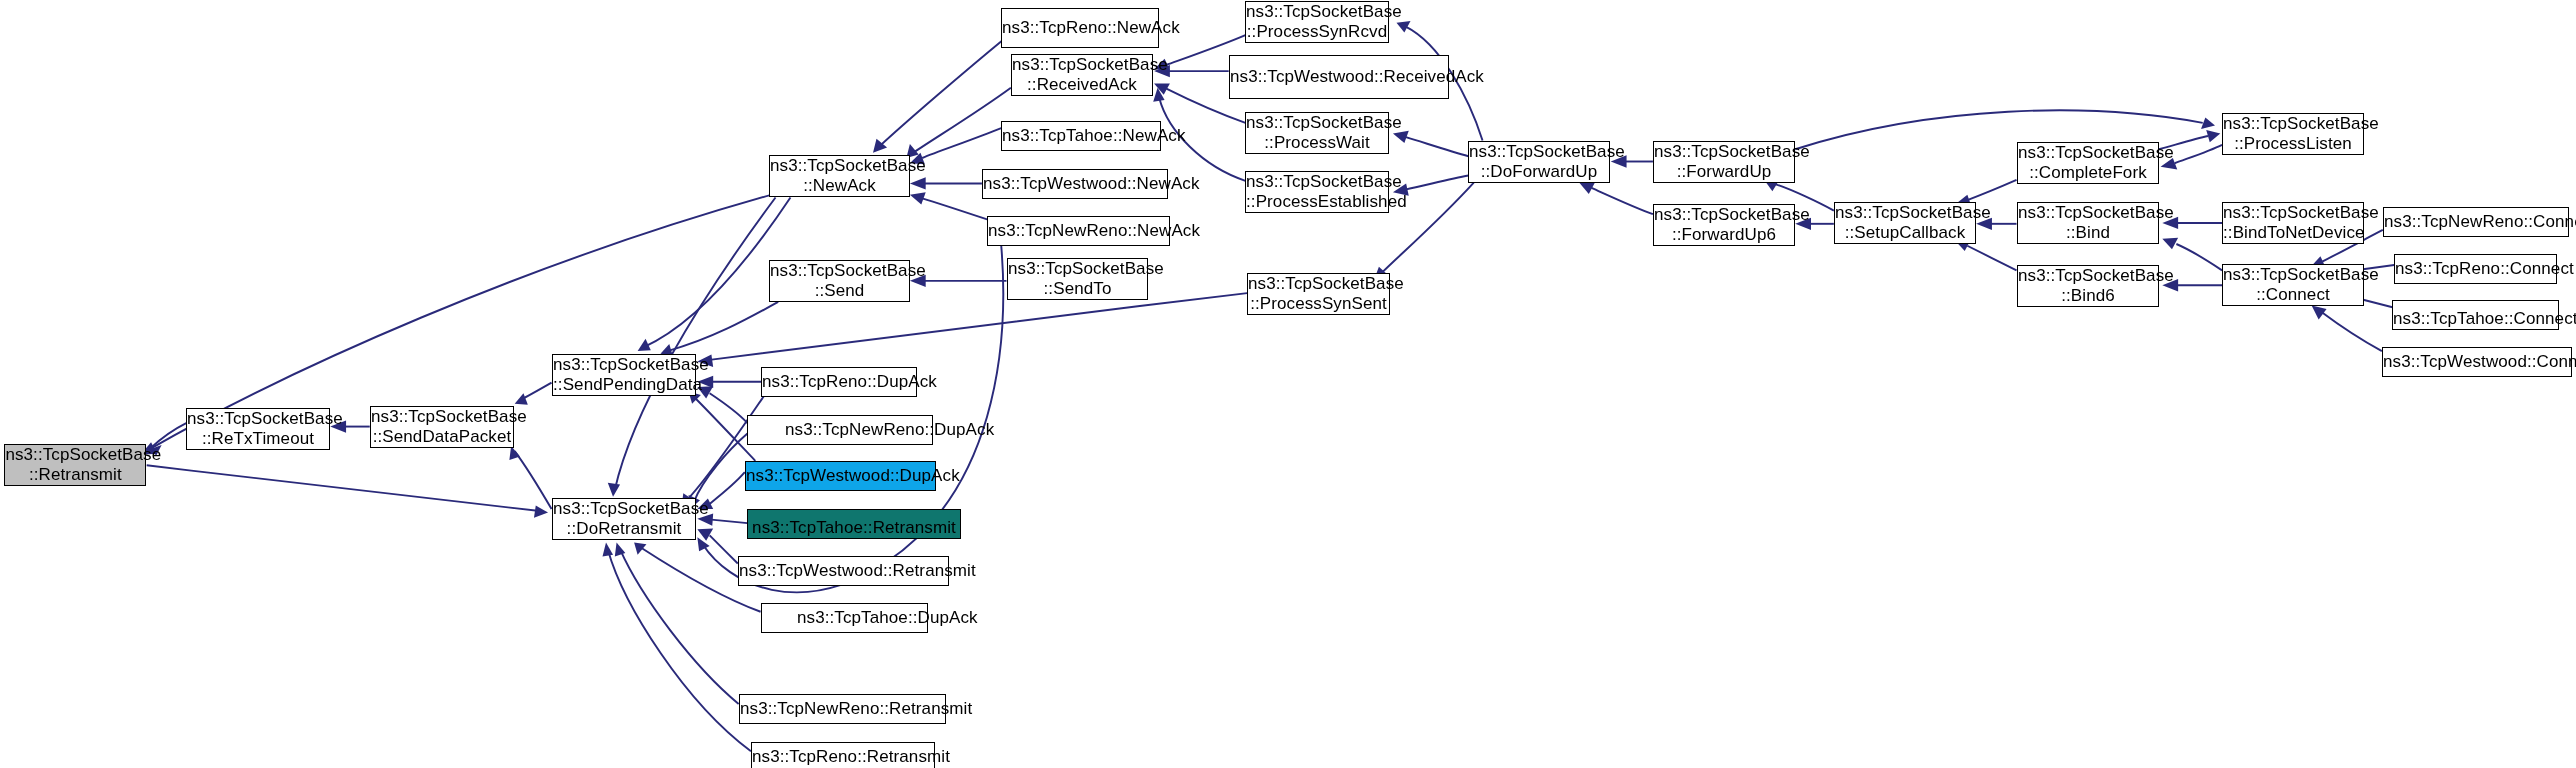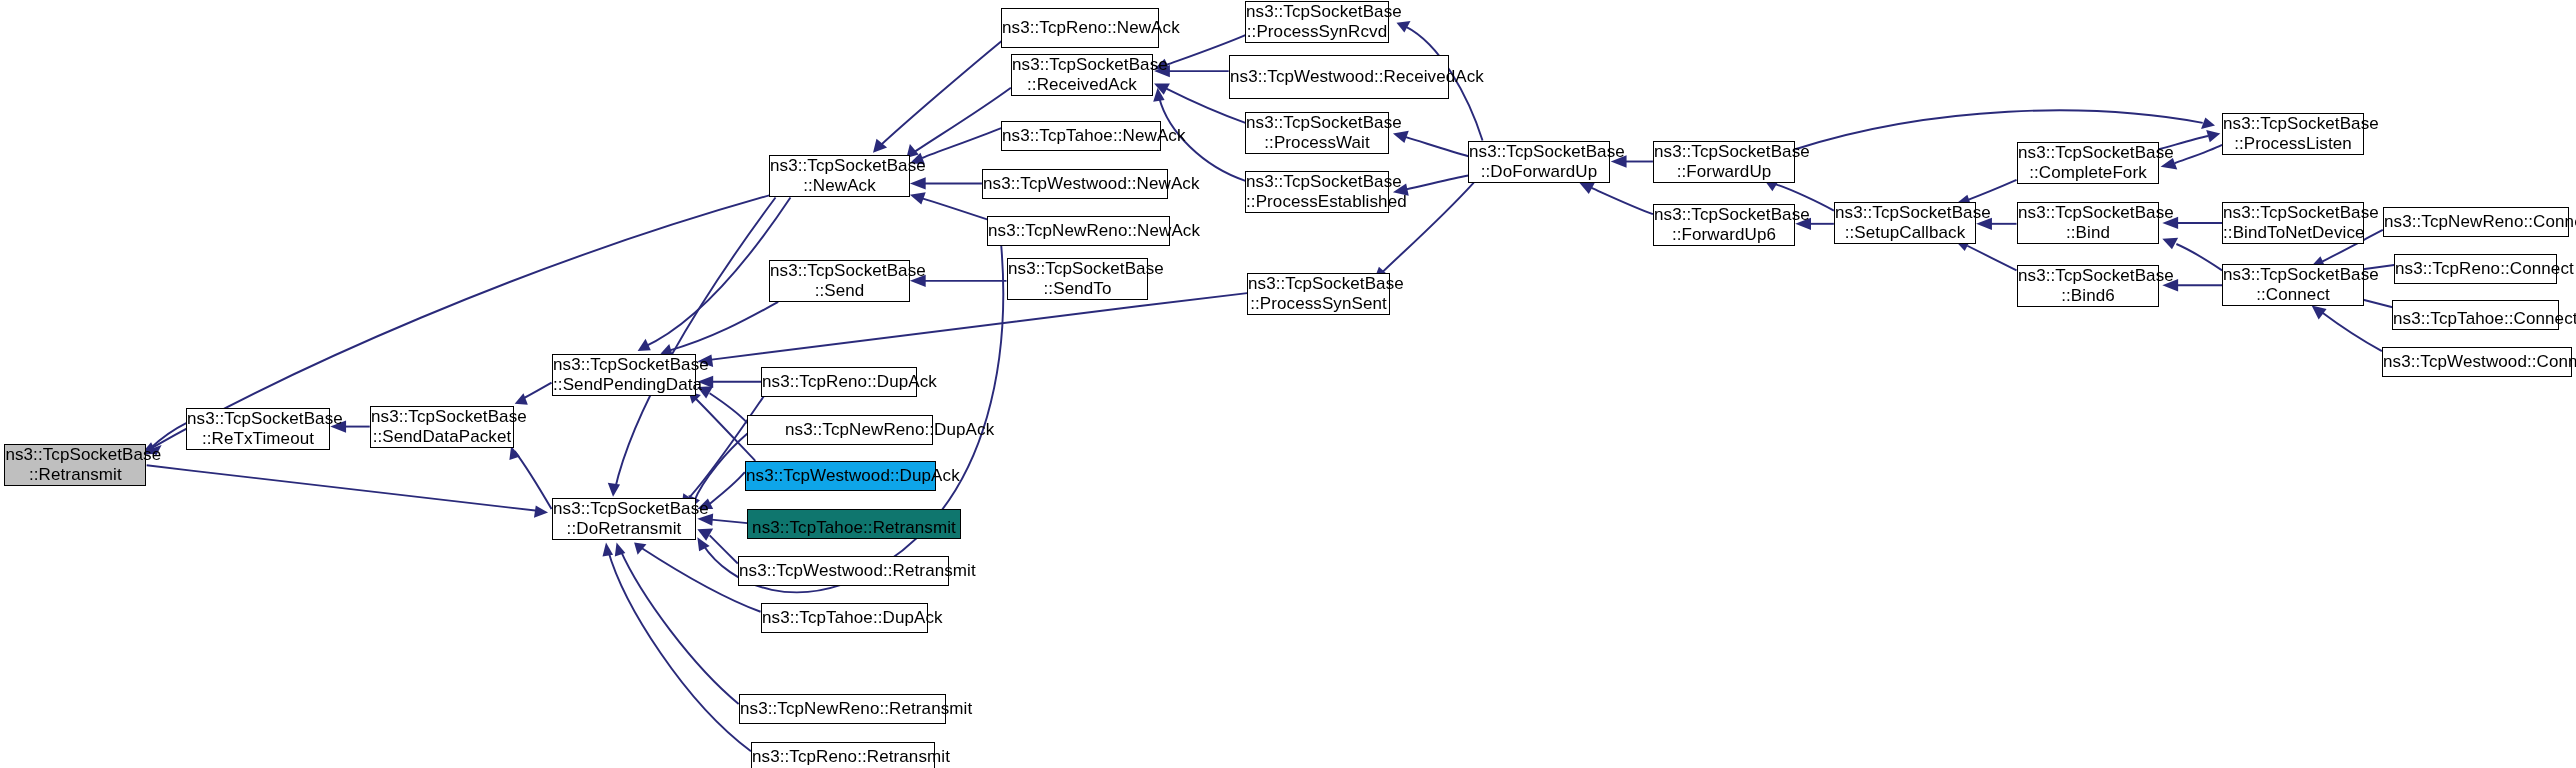--- a/index.html
+++ b/index.html
@@ -288,21 +288,21 @@
       <div class="gnode" style="left: 370px; top: 406px; width: 144px; height: 42px; border-color: rgb(0, 0, 0); background: rgb(255, 255, 255);"><span class="l1">ns3::TcpSocketBase</span><span class="l2">::SendDataPacket</span></div>
       <div class="gnode" style="left: 552px; top: 354px; width: 144px; height: 42px; border-color: rgb(0, 0, 0); background: rgb(255, 255, 255);"><span class="l1">ns3::TcpSocketBase</span><span class="l2">::SendPendingData</span></div>
       <div class="gnode" style="left: 552px; top: 498px; width: 144px; height: 42px; border-color: rgb(0, 0, 0); background: rgb(255, 255, 255);"><span class="l1">ns3::TcpSocketBase</span><span class="l2">::DoRetransmit</span></div>
       <div class="gnode" style="left: 769px; top: 155px; width: 141px; height: 42px; border-color: rgb(0, 0, 0); background: rgb(255, 255, 255);"><span class="l1">ns3::TcpSocketBase</span><span class="l2">::NewAck</span></div>
       <div class="gnode" style="left: 769px; top: 260px; width: 141px; height: 42px; border-color: rgb(0, 0, 0); background: rgb(255, 255, 255);"><span class="l1">ns3::TcpSocketBase</span><span class="l2">::Send</span></div>
       <div class="gnode" style="left: 761px; top: 367px; width: 156px; height: 30px; border-color: rgb(0, 0, 0); background: rgb(255, 255, 255);"><span class="l1">ns3::TcpReno::DupAck</span></div>
       <div class="gnode" style="left: 747px; top: 415px; width: 186px; height: 30px; border-color: rgb(0, 0, 0); background: rgb(255, 255, 255); padding-left: 37px;"><span class="l1">ns3::TcpNewReno::DupAck</span></div>
       <div class="gnode" style="left: 745px; top: 461px; width: 191px; height: 30px; border-color: rgb(0, 0, 0); background: #0ea5e9;"><span class="l1">ns3::TcpWestwood::DupAck</span></div>
       <div class="gnode" style="left: 747px; top: 509px; width: 214px; height: 30px; border-color: rgb(0, 0, 0); background: #0f766e; justify-content: flex-end;"><span class="l1">ns3::TcpTahoe::Retransmit</span></div>
       <div class="gnode" style="left: 738px; top: 556px; width: 211px; height: 30px; border-color: rgb(0, 0, 0); background: rgb(255, 255, 255);"><span class="l1">ns3::TcpWestwood::Retransmit</span></div>
-      <div class="gnode" style="left: 761px; top: 603px; width: 167px; height: 30px; border-color: rgb(0, 0, 0); background: rgb(255, 255, 255);"><span class="l1">ns3::TcpTahoe::DupAck</span></div>
+      <div class="gnode" style="left: 761px; top: 603px; width: 167px; height: 30px; border-color: rgb(0, 0, 0); background: rgb(255, 255, 255); padding-left: 35px;"><span class="l1">ns3::TcpTahoe::DupAck</span></div>
       <div class="gnode" style="left: 739px; top: 694px; width: 207px; height: 30px; border-color: rgb(0, 0, 0); background: rgb(255, 255, 255);"><span class="l1">ns3::TcpNewReno::Retransmit</span></div>
       <div class="gnode" style="left: 751px; top: 742px; width: 184px; height: 30px; border-color: rgb(0, 0, 0); background: rgb(255, 255, 255);"><span class="l1">ns3::TcpReno::Retransmit</span></div>
       <div class="gnode" style="left: 1001px; top: 8px; width: 158px; height: 40px; border-color: rgb(0, 0, 0); background: rgb(255, 255, 255);"><span class="l1">ns3::TcpReno::NewAck</span></div>
       <div class="gnode" style="left: 1011px; top: 54px; width: 142px; height: 42px; border-color: rgb(0, 0, 0); background: rgb(255, 255, 255);"><span class="l1">ns3::TcpSocketBase</span><span class="l2">::ReceivedAck</span></div>
       <div class="gnode" style="left: 1001px; top: 121px; width: 160px; height: 30px; border-color: rgb(0, 0, 0); background: rgb(255, 255, 255);"><span class="l1">ns3::TcpTahoe::NewAck</span></div>
       <div class="gnode" style="left: 982px; top: 169px; width: 186px; height: 30px; border-color: rgb(0, 0, 0); background: rgb(255, 255, 255); align-items: center;"><span class="l1">ns3::TcpWestwood::NewAck</span></div>
       <div class="gnode" style="left: 987px; top: 216px; width: 183px; height: 30px; border-color: rgb(0, 0, 0); background: rgb(255, 255, 255);"><span class="l1">ns3::TcpNewReno::NewAck</span></div>
       <div class="gnode" style="left: 1007px; top: 258px; width: 141px; height: 42px; border-color: rgb(0, 0, 0); background: rgb(255, 255, 255);"><span class="l1">ns3::TcpSocketBase</span><span class="l2">::SendTo</span></div>
       <div class="gnode" style="left: 1245px; top: 0.9px; width: 144px; height: 42px; border-color: rgb(0, 0, 0); background: rgb(255, 255, 255);"><span class="l1">ns3::TcpSocketBase</span><span class="l2">::ProcessSynRcvd</span></div>
       <div class="gnode" style="left: 1229px; top: 55px; width: 220px; height: 44px; border-color: rgb(0, 0, 0); background: rgb(255, 255, 255);"><span class="l1">ns3::TcpWestwood::ReceivedAck</span></div>

